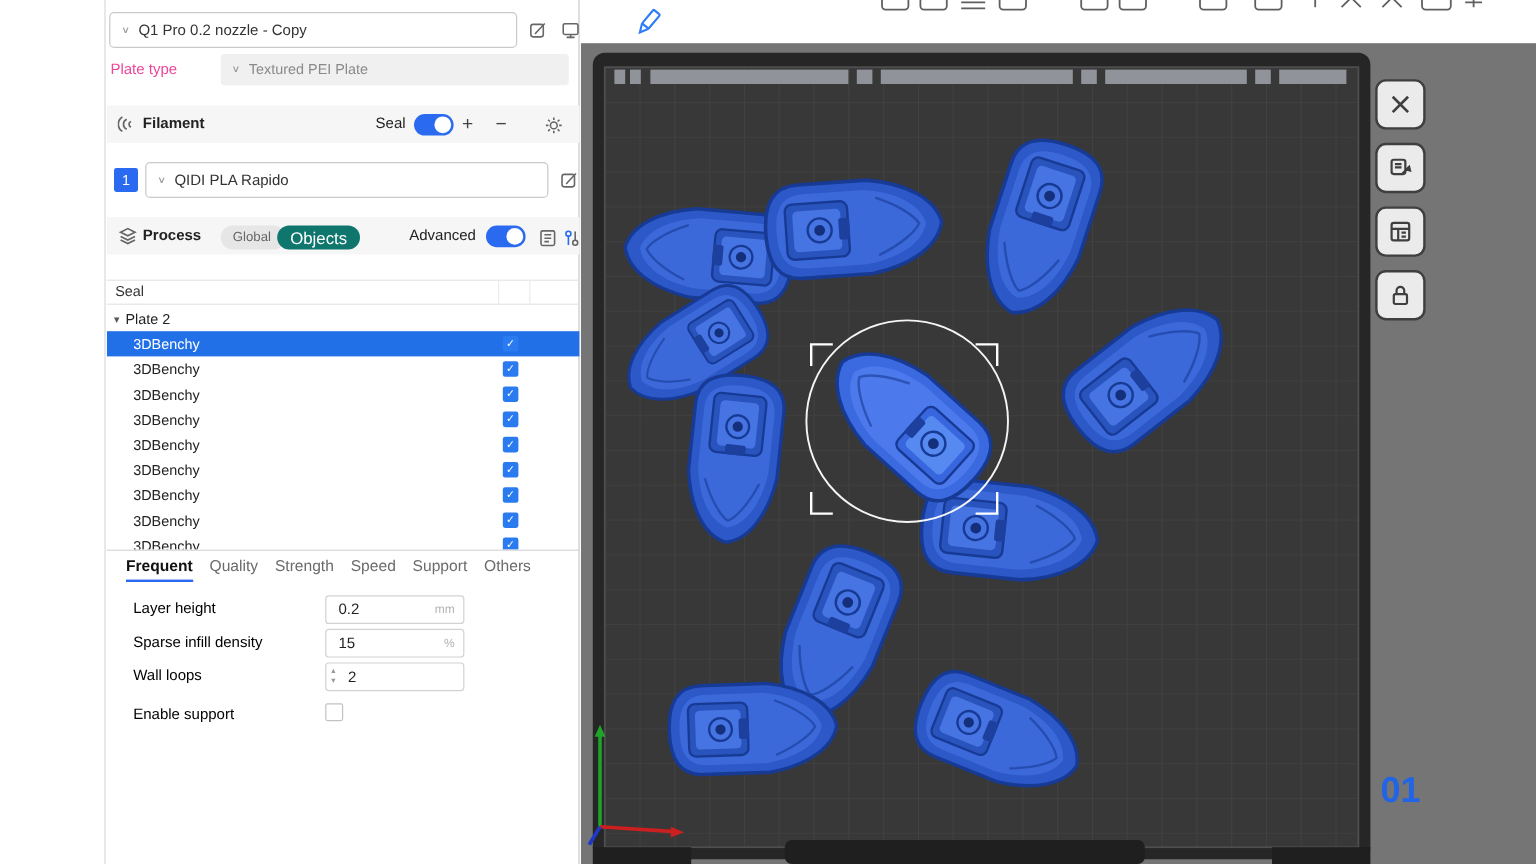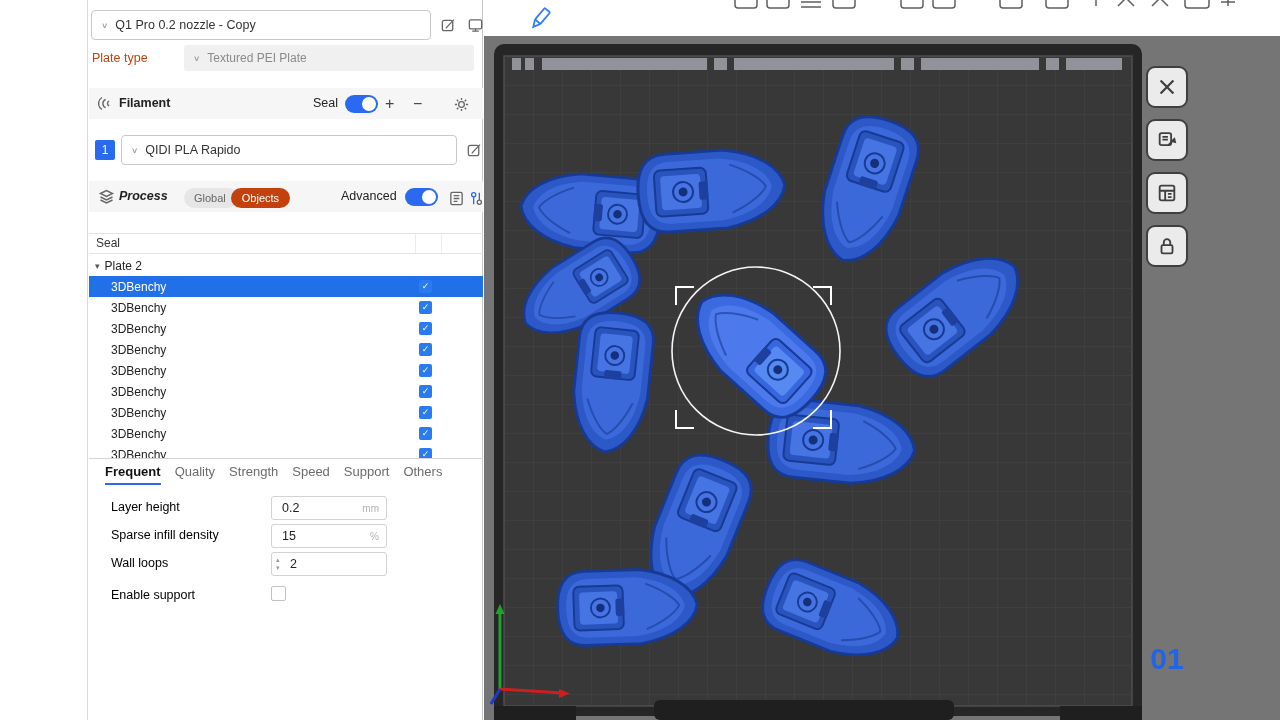--- a/index.html
+++ b/index.html
@@ -22,27 +22,27 @@
   .muted { color:#8a8a8a; }
   .iconbtn { position:absolute; width:20px; height:20px; display:flex; align-items:center;
              justify-content:center; cursor:pointer; }
   .iconbtn svg, .secicon svg { stroke:#666; fill:none; stroke-width:1.4; }
 
   .printer-select { left:2px; top:10px; width:340px; height:30px; }
   .edit-preset   { left:349px; top:15px; }
   .printer-mon   { left:376px; top:15px; }
 
   .plate-label { position:absolute; left:3px; top:45px; height:27px; line-height:27px;
-                 font-size:12.5px; color:#c2410c; }
+                 font-size:12.5px; color:#ec4899; }
   .plate-select { left:95px; top:45px; width:290px; height:26px; background:#f0f0f0;
                   border:none; border-radius:3px; font-size:12px; }
 
   .sec { position:absolute; left:0; width:394px; background:#f6f6f6; }
   .sec-filament { top:88px; height:31px; }
-  .sec-process  { top:181px; height:31px;font-style:italic; }
+  .sec-process  { top:181px; height:31px; }
   .sec-title { position:absolute; left:30px; top:0; line-height:31px; font-size:12.5px;
                font-weight:700; color:#222; }
   .secicon { position:absolute; left:9px; top:7px; width:17px; height:17px; }
 
   .seal-label { position:absolute; left:224px; top:0; line-height:31px; font-size:12.5px; color:#222; }
   .toggle { position:absolute; width:33px; height:18px; border-radius:9px; background:#2a6af0; cursor:pointer; }
   .toggle::after { content:""; position:absolute; right:2px; top:2px; width:14px; height:14px;
                    border-radius:50%; background:#fff; }
   .seal-toggle { left:256px; top:7px; }
   .add-btn, .rem-btn { position:absolute; top:0; line-height:31px; font-size:16px; color:#444;
@@ -51,22 +51,22 @@
   .gear-btn { left:362px; top:6px; }
 
   .fil-badge { position:absolute; left:6px; top:140px; width:20px; height:20px; background:#2a6af0;
                color:#fff; font-size:12px; text-align:center; line-height:20px; border-radius:2px; }
   .fil-select { left:32px; top:135px; width:336px; height:30px; }
   .fil-edit   { left:375px; top:140px; }
 
   .scope { position:absolute; left:95px; top:188px; display:flex; }
   .scope-global { background:#e6e6e6; color:#666; border-radius:10px; padding:2px 12px 2px 10px;
                   font-size:11px; line-height:16px; cursor:pointer; }
-  .scope-objects { background:#c2410c; color:#fff; border-radius:10px; padding:2px 11px;
-                   font-size:11px; line-height:16px; margin-left:-7px; cursor:pointer; }
+  .scope-objects { background:#0f766e; color:#fff; border-radius:10px; padding:2px 11px;
+                   font-size:14px; line-height:16px; margin-left:-7px; cursor:pointer; }
   .adv-label { position:absolute; left:252px; top:181px; line-height:31px; font-size:12.5px; color:#222; }
   .adv-toggle { left:316px; top:188px; }
   .proc-ic1 { left:357px; top:188px; } .proc-ic2 { left:377px; top:188px; }
 
   .search-row { position:absolute; left:0; top:212px; width:394px; height:20px; }
   .search-ic { position:absolute; left:7px; top:3px; }
   .search-input { position:absolute; left:24px; top:0; width:340px; height:20px; border:0; outline:0;
                   font-size:11px; color:#333; font-family:inherit; background:transparent; }
   .search-input::placeholder { color:#9a9a9a; }
   .clear-btn { position:absolute; left:374px; top:3px; width:13px; height:13px; border-radius:50%;

